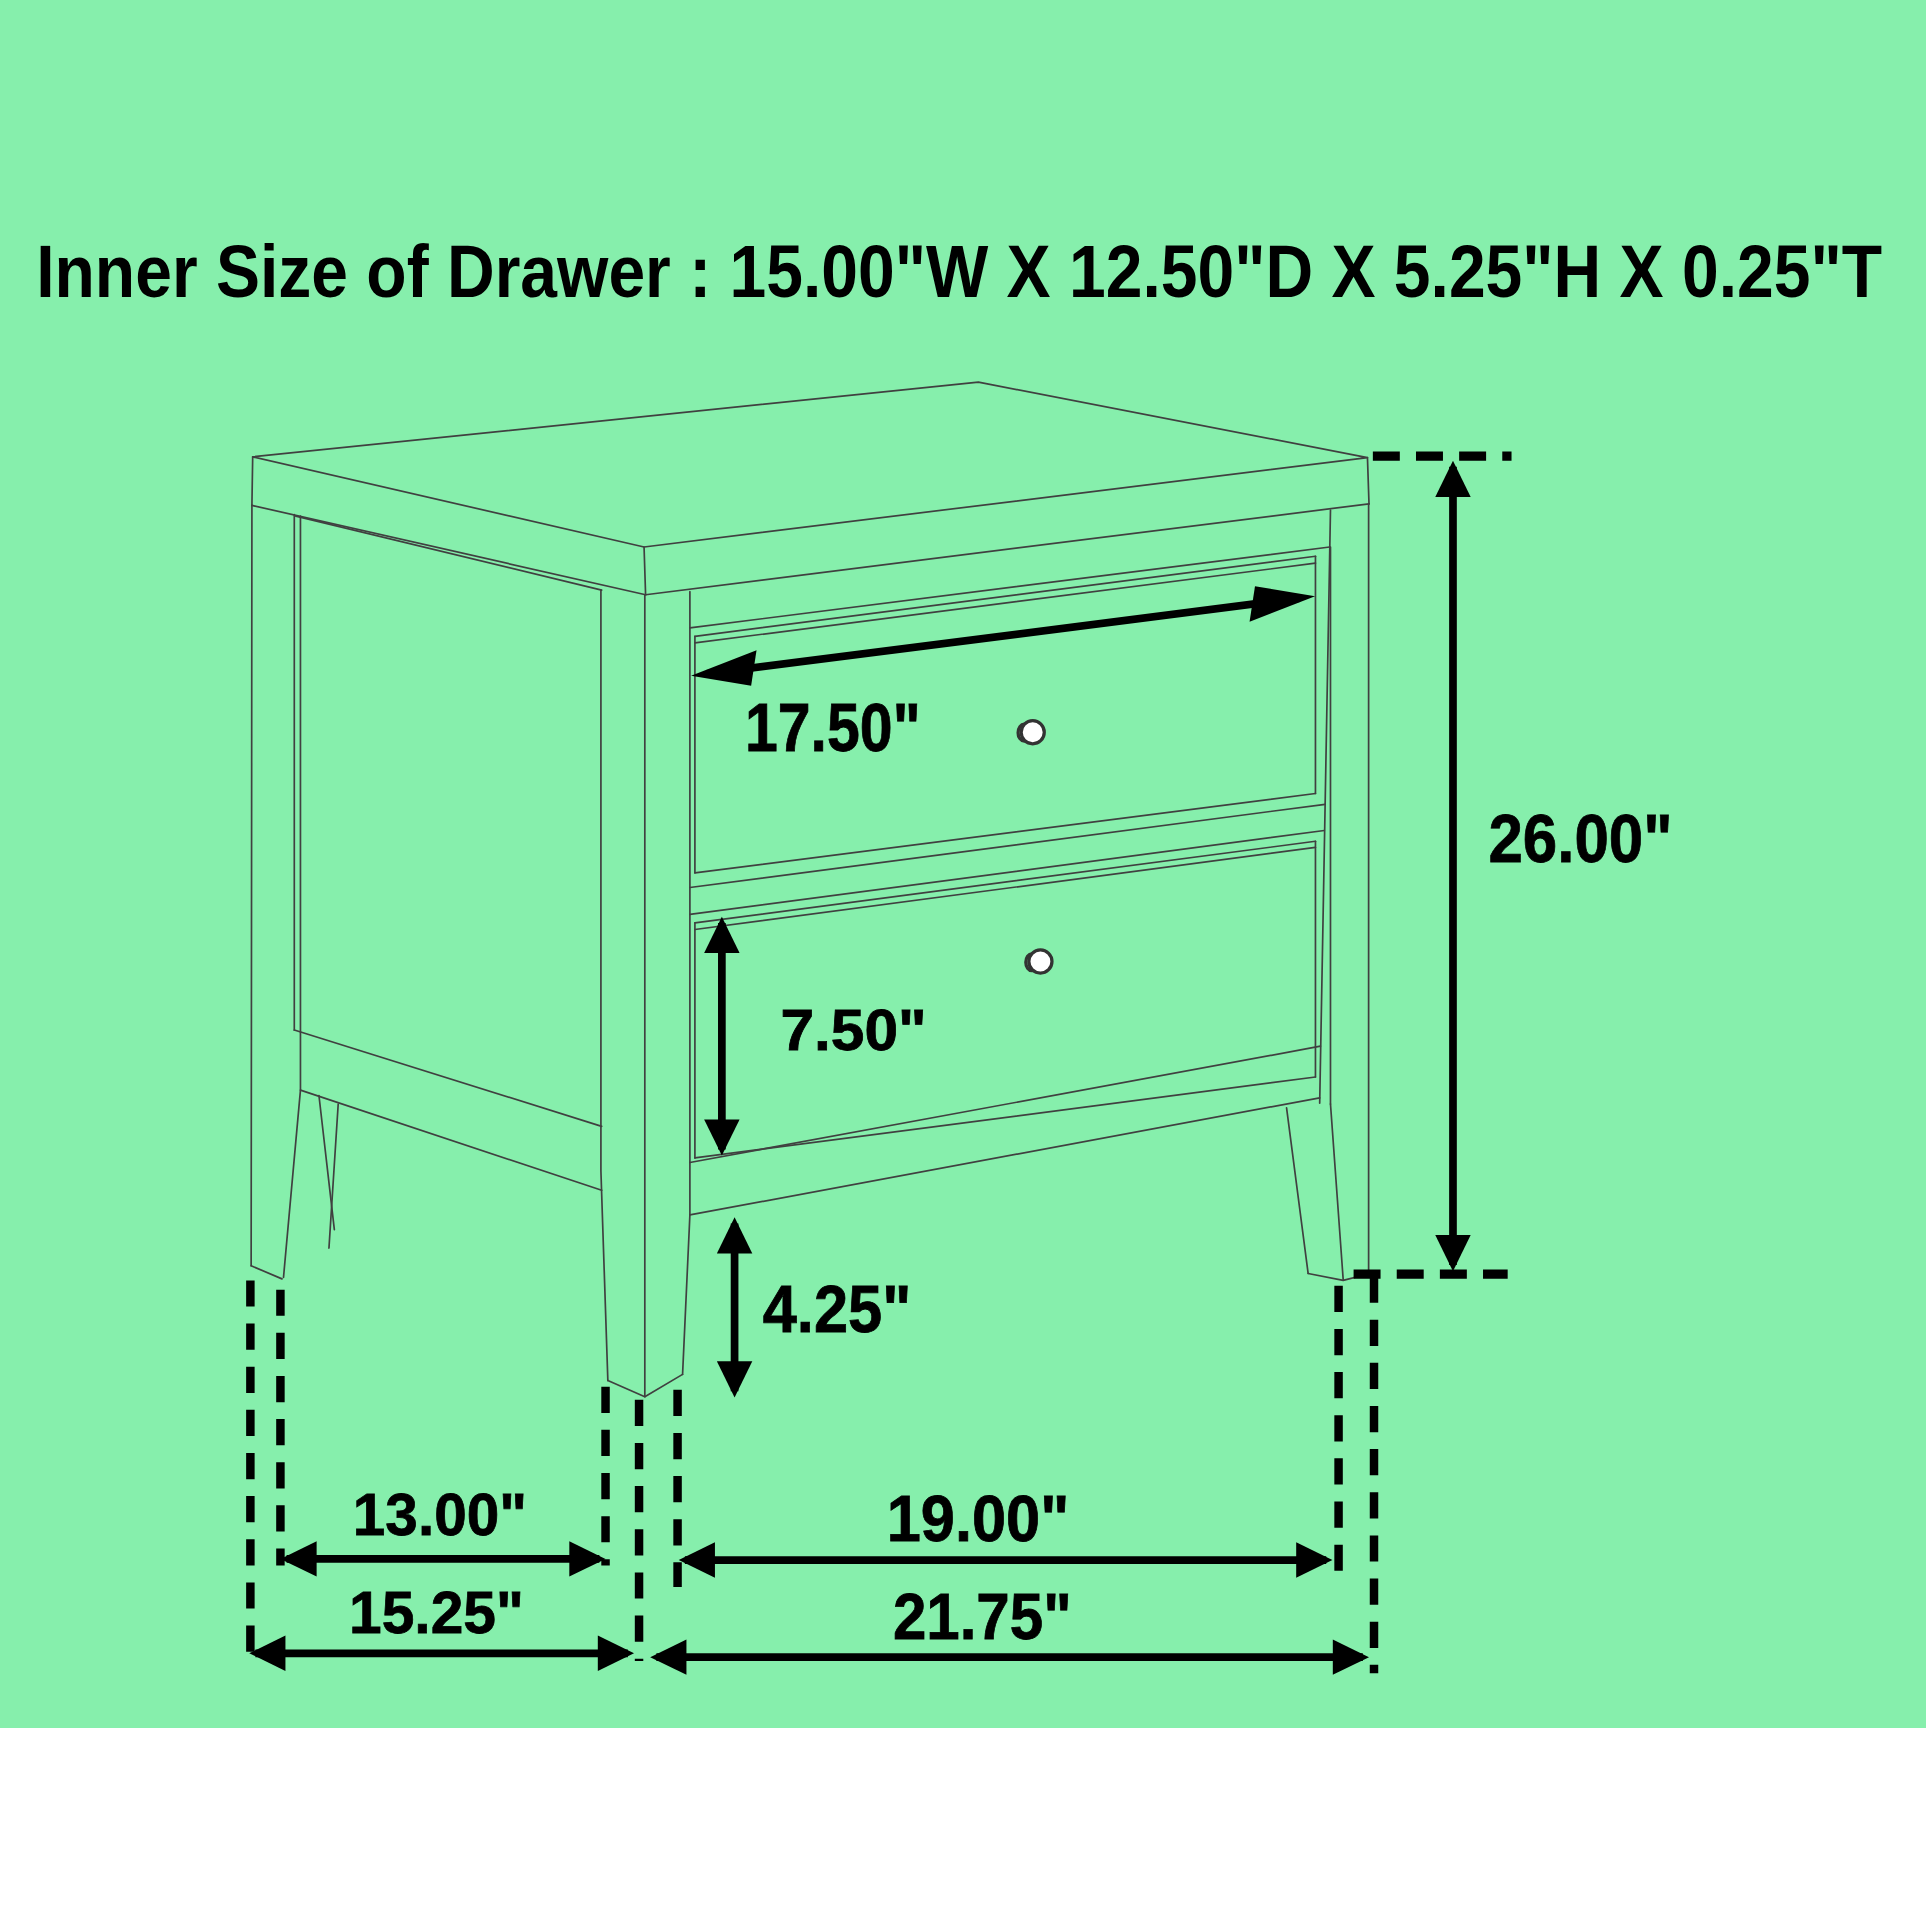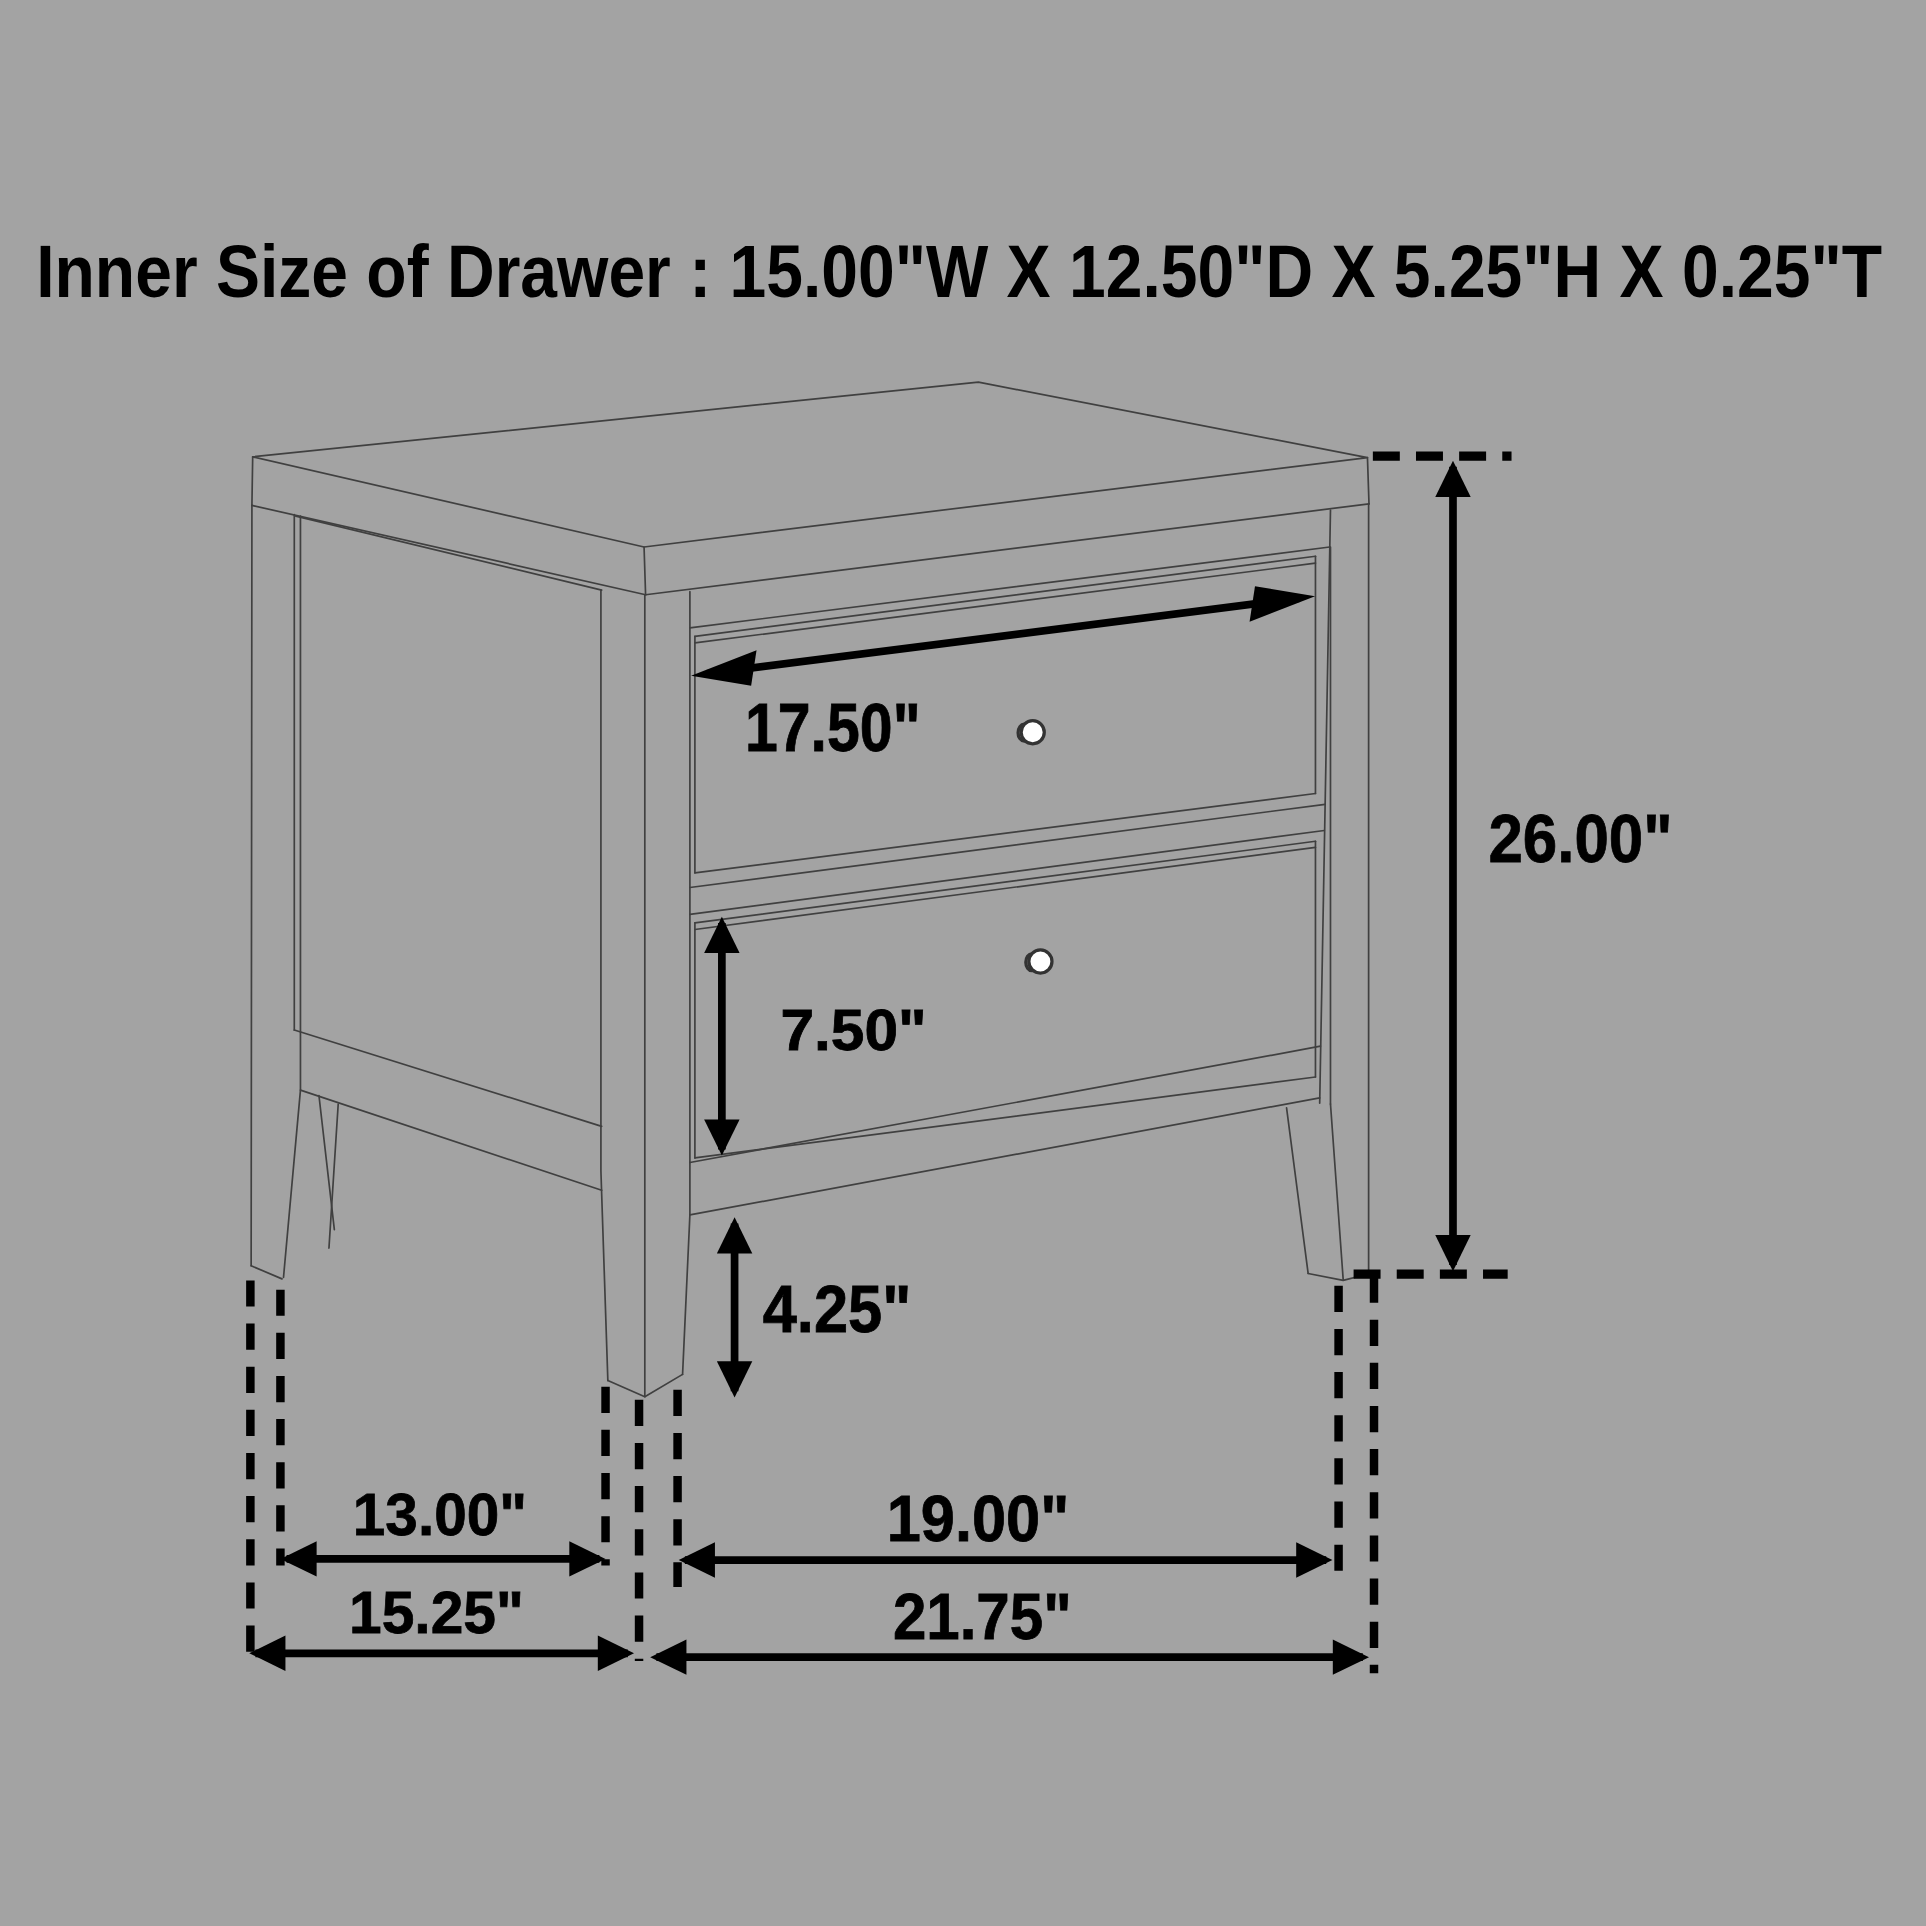--- a/index.html
+++ b/index.html
@@ -1,16 +1,16 @@
 <!DOCTYPE html>
 <html style="font-size:12.3px"><head>
 <meta charset="utf-8">
 <style>
   html,body{margin:0;padding:0;background:#ffffff;}
-  .page{width:1926px;height:1926px;position:relative;background:#a3a3a3;overflow:hidden;text-align:center;}
+  .page{width:1926px;height:1728px;position:relative;background:#86efac;overflow:hidden;text-align:center;}
   svg{position:absolute;left:0;top:0;}
   text{font-family:"Liberation Sans", sans-serif;font-weight:bold;fill:#000;}
 </style>
 </head>
 <body>
 <div class="page">
 <svg width="1926" height="1926" viewBox="0 0 2500 2500">
 
   <text x="47" y="386" font-size="96" textLength="2396" lengthAdjust="spacingAndGlyphs">Inner Size of Drawer : 15.00"W X 12.50"D X 5.25"H X 0.25"T</text>
 

